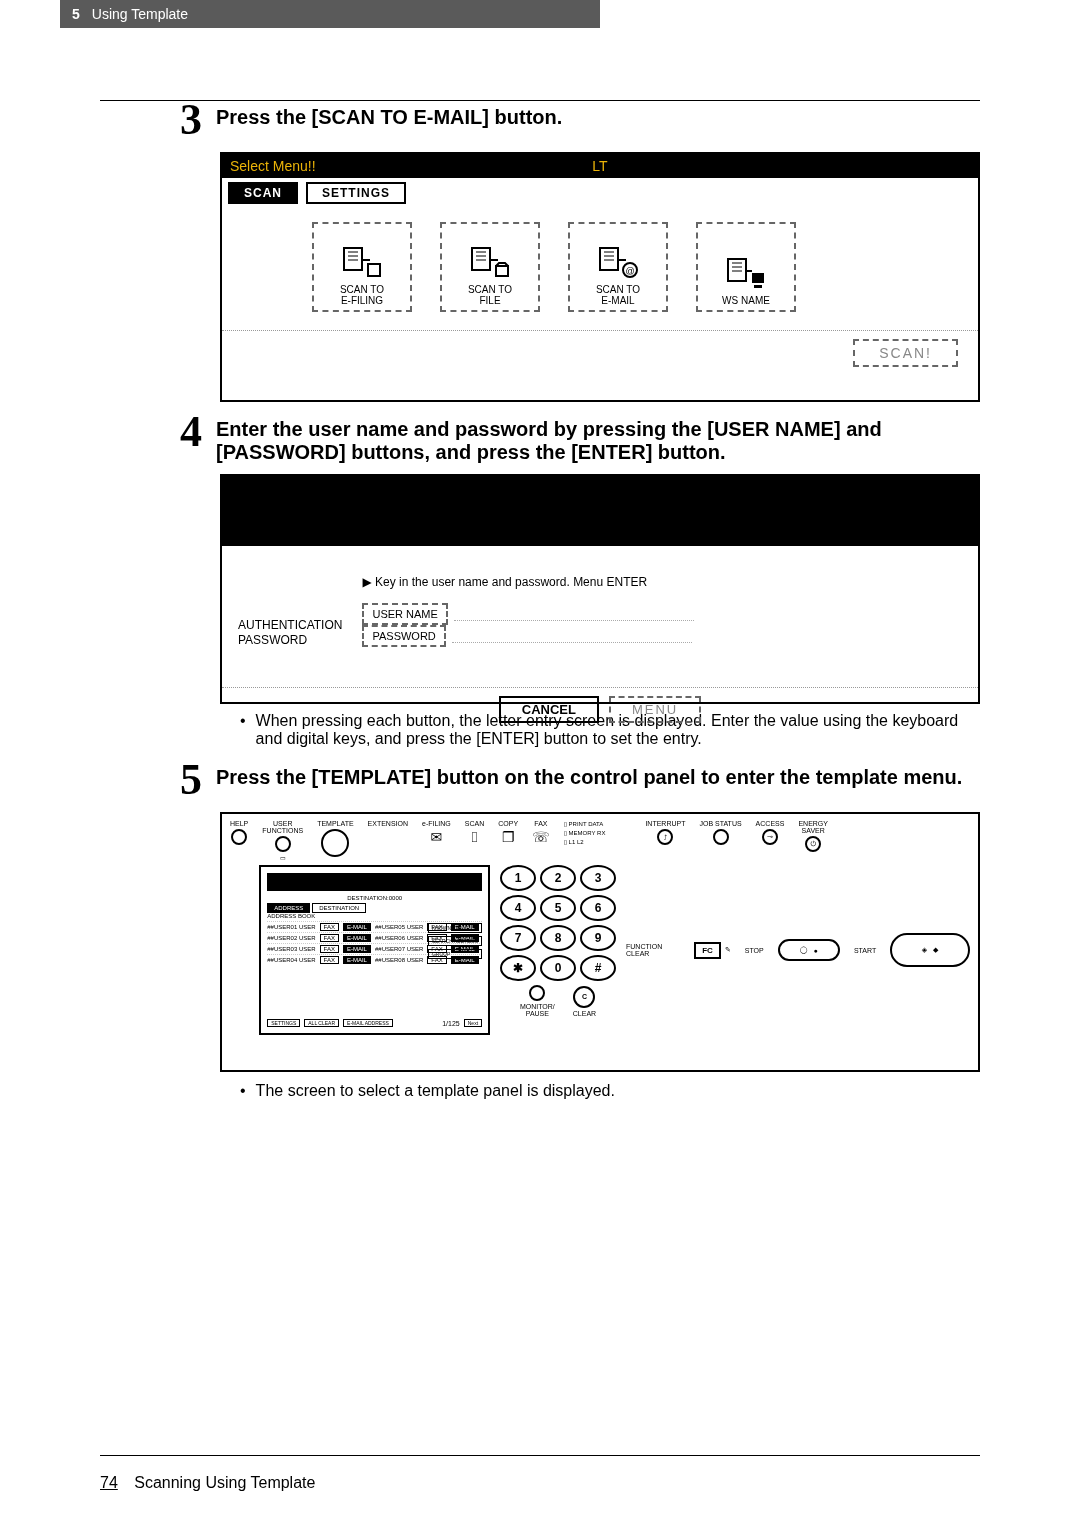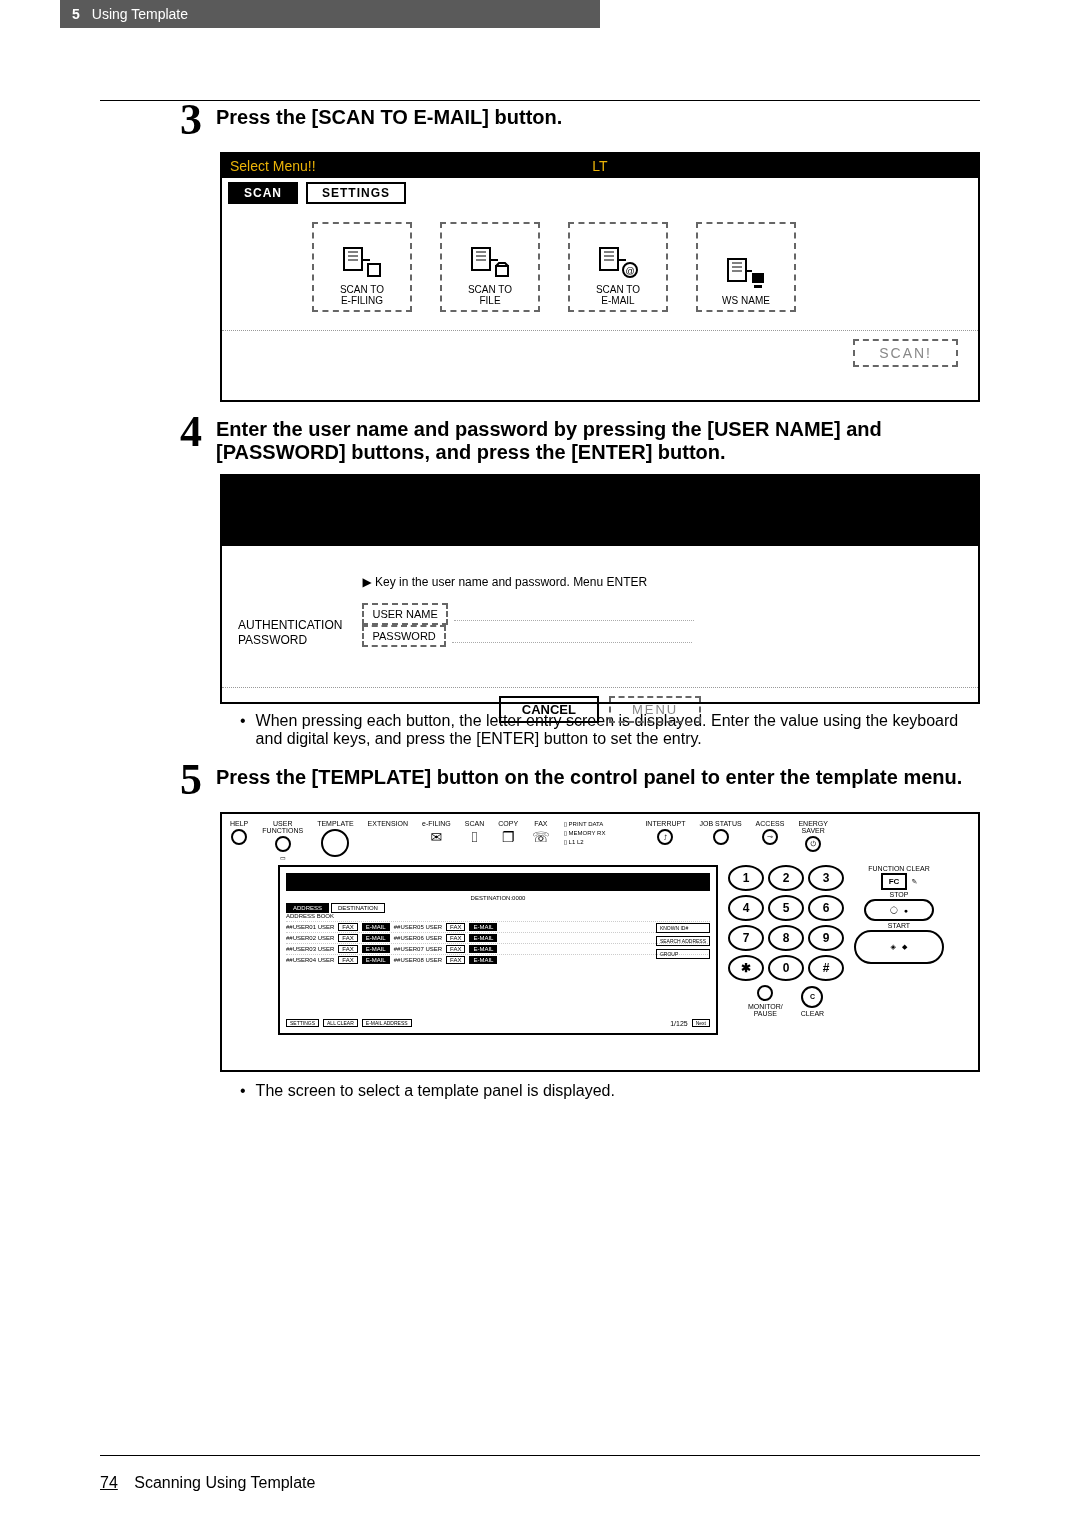--- a/index.html
+++ b/index.html
@@ -117,21 +117,21 @@
   .cp-circle.big { width:28px; height:28px; }
   .cp-icon-envelope::before { content:"✉"; font-size:14px; }
   .cp-icon-scan::before { content:"⌷"; font-size:14px; }
   .cp-icon-copy::before { content:"❐"; font-size:14px; }
   .cp-icon-fax::before { content:"☏"; font-size:14px; }
   .cp-lights { display:flex; flex-direction:column; gap:2px; font-size:6px; }
   .cp-body { display:flex; gap:10px; }
   .lcd { border:2px solid #000; width:440px; height:170px; padding:6px; background:#fff; font-size:7px; position:relative; }
   .keypad { display:grid; grid-template-columns:repeat(3,36px); gap:4px; }
   .key { width:36px; height:26px; border:2px solid #000; border-radius:50%; display:flex; align-items:center; justify-content:center; font-weight:bold; font-size:12px; }
-  .side-btns { display:flex; flex-direction:column; gap:1px; align-items:center; font-size:7px; }
+  .side-btns { display:flex; gap:14px; align-items:center; font-size:7px; }
   .fnclear { border:2px solid #000; padding:2px 6px; font-size:8px; font-weight:bold; }
   .oval-btn { width:70px; height:22px; border:2px solid #000; border-radius:12px; display:flex; align-items:center; justify-content:center; gap:6px; }
   .lcd-top { background:#000; height:18px; }
   .lcd-tabs { display:flex; gap:2px; margin-top:2px; }
   .lcd-tab { border:1px solid #000; padding:1px 6px; font-size:6px; }
   .lcd-tab.active { background:#000; color:#fff; }
   .lcd-list { margin-top:2px; }
   .lcd-row { display:flex; align-items:center; gap:4px; border-top:1px dotted #ccc; padding:1px 0; }
   .lcd-row span { font-size:6px; }
   .mini-btn { border:1px solid #000; padding:0 3px; font-size:5px; }

